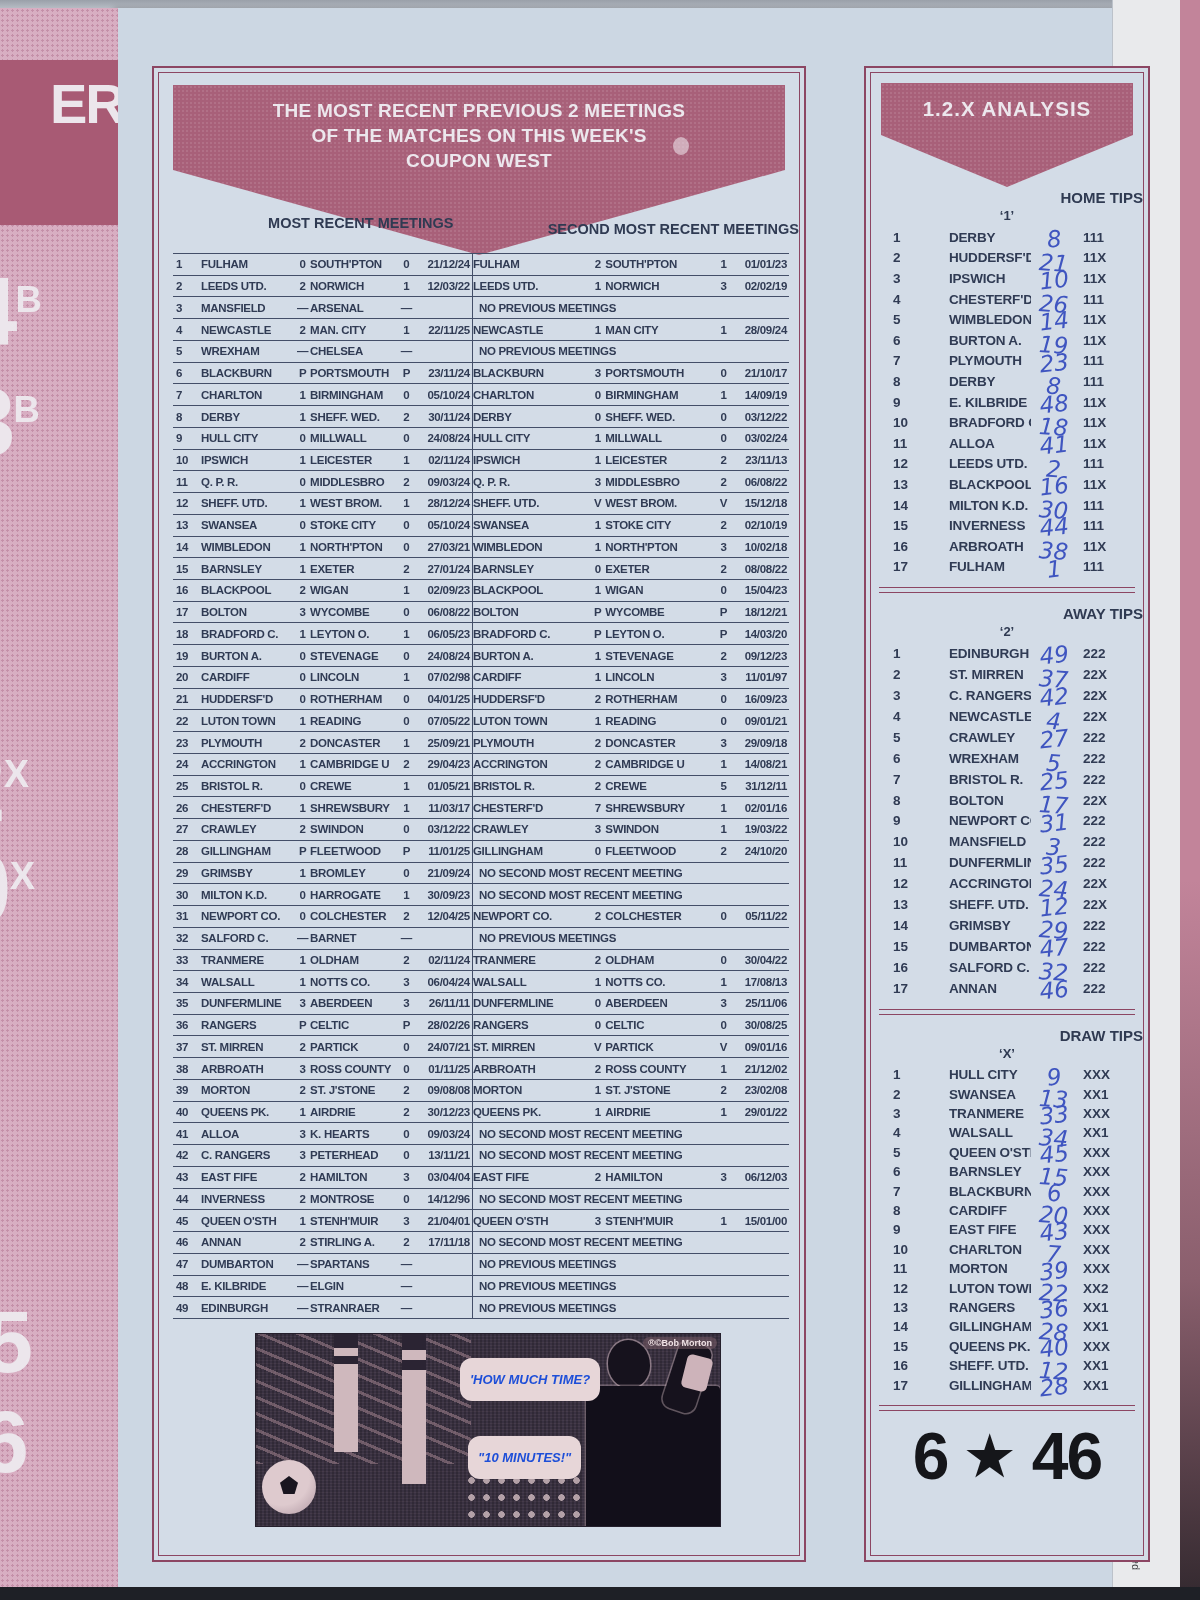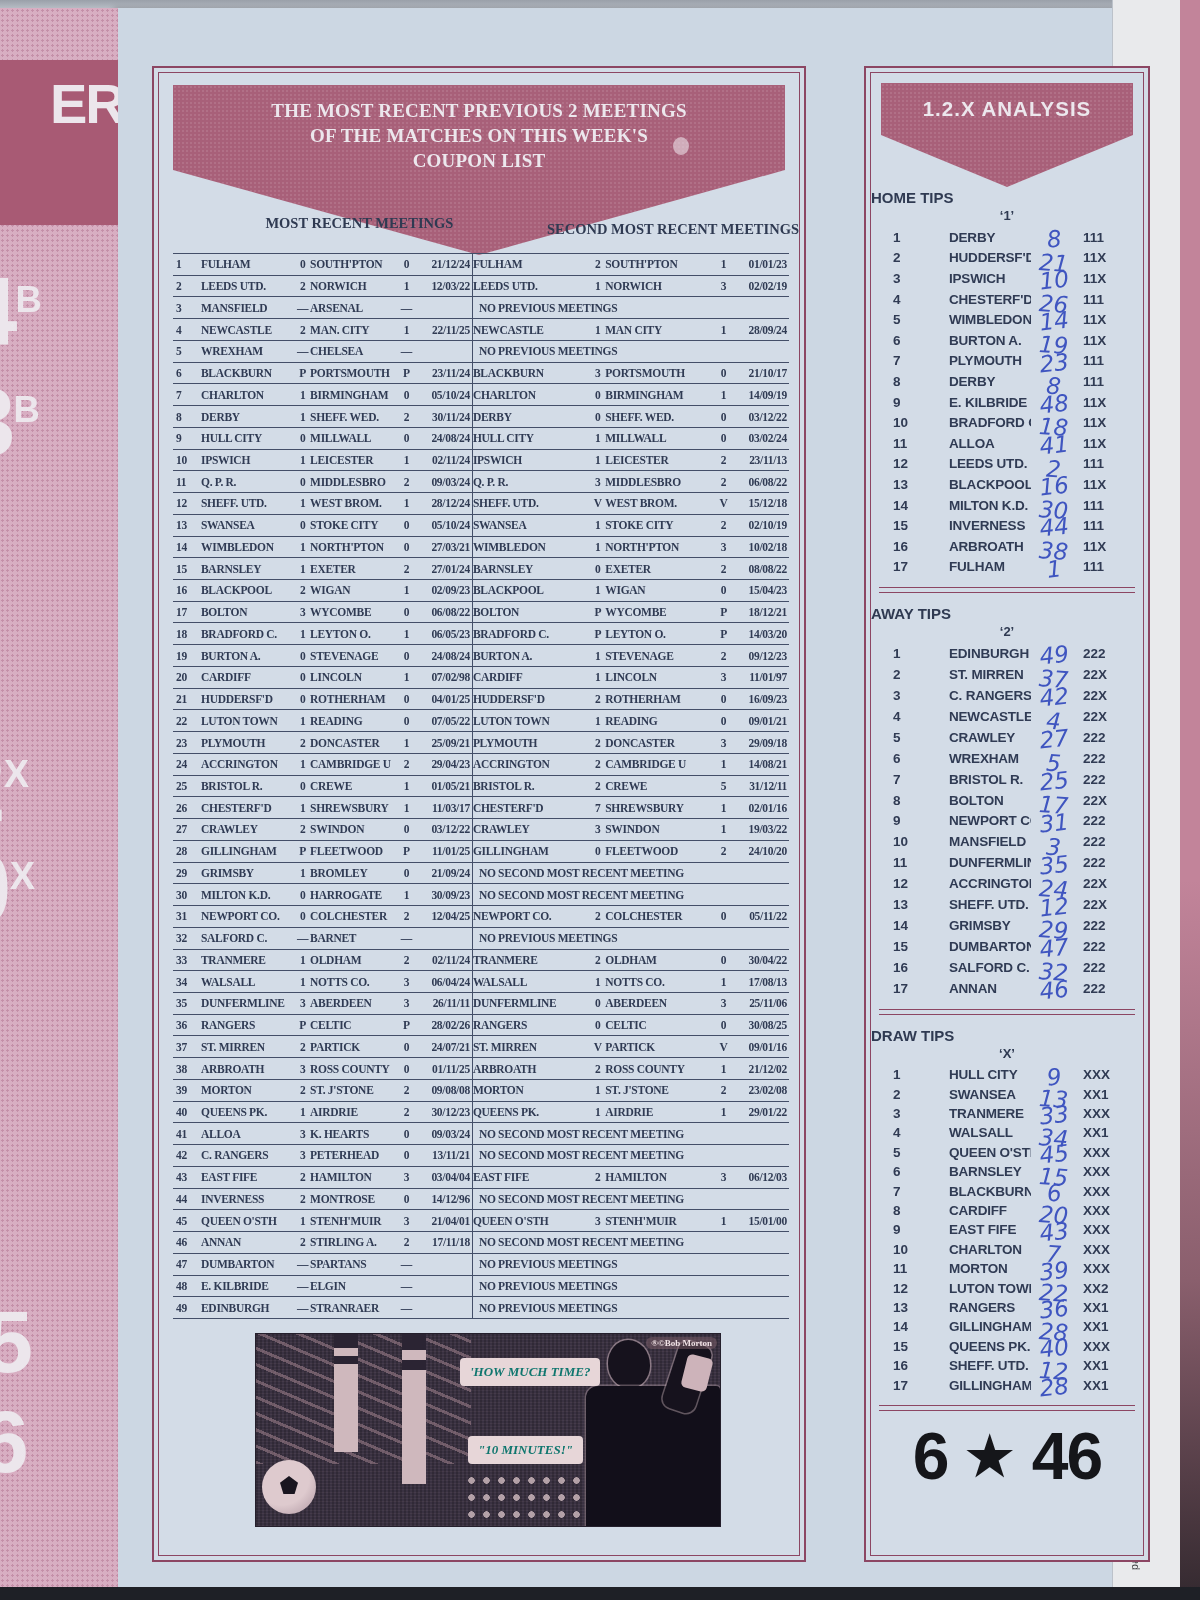--- a/index.html
+++ b/index.html
@@ -19,21 +19,21 @@
   .white-band{position:absolute;left:1112px;top:0;width:68px;height:1600px;background:#e9eaec;
               border-left:1px solid #bcc2ca;}
   .pink-sliver{position:absolute;left:1180px;top:0;width:20px;height:1600px;
                background:linear-gradient(180deg,#c2849a 0,#c2849a 55%,#8a5f6d 80%,#33292f 100%);}
   .bottom-strip{position:absolute;left:0;bottom:0;width:100%;height:13px;background:#1e2026;}
   .margin-note{position:absolute;left:1128px;top:1190px;height:380px;writing-mode:vertical-rl;
                transform:rotate(180deg);font-size:10.5px;color:#3c3c40;letter-spacing:.4px;}
   
   .panel{position:absolute;background:#d3dce7;border:2.5px solid #8c4663;}
   .panel-inner{position:absolute;inset:4px;border:1.5px solid #8c4663;}
-  #meetings-panel{left:152px;top:66px;width:650px;height:1492px;font-family:Liberation Serif, serif;}
+  #meetings-panel{left:152px;top:66px;width:650px;height:1492px;}
   #analysis-panel{left:864px;top:66px;width:282px;height:1492px;}
   
   .banner-wrap{position:relative;}
   .banner{background:#a86079;
           background-image:radial-gradient(rgba(255,255,255,.10) 1px,transparent 1px);
           background-size:4px 4px;
           clip-path:polygon(0 0,100% 0,100% 50%,50% 100%,0 50%);
           color:#ece7ed;text-align:center;font-weight:bold;}
   #m-banner{margin:12px 14px 0;height:168px;padding-top:2px;}
   #m-banner .bl{font-size:19px;line-height:23px;letter-spacing:.2px;padding-top:2px;}
@@ -76,31 +76,31 @@
          background-image:radial-gradient(circle,#dcc6ca 0 3px,transparent 3.5px);
          background-size:15px 17px;}
   .keeper-head{position:absolute;left:352px;top:6px;width:42px;height:48px;border-radius:48% 52% 46% 50%;
          background:#16121d;box-shadow:0 0 0 1.5px rgba(216,190,198,.5);}
   .keeper-body{position:absolute;left:330px;top:52px;width:134px;height:140px;
          background:#120f1a;border-radius:12px 4px 0 0;box-shadow:0 0 0 1.5px rgba(216,190,198,.35);}
   .keeper-arm{position:absolute;left:414px;top:8px;width:34px;height:70px;transform:rotate(18deg);
          background:#16121d;border-radius:10px;box-shadow:0 0 0 1.5px rgba(216,190,198,.4);}
   .patch{position:absolute;left:428px;top:22px;width:26px;height:34px;transform:rotate(14deg);
          background:#cdb3ba;border-radius:5px;}
-  .bubble{position:absolute;background:#e7d6d8;border-radius:4px;padding:6px 10px;
-          font-style:italic;font-weight:bold;font-size:13px;color:#0f766e;white-space:nowrap;}
+  .bubble{position:absolute;background:#e7d6d8;border-radius:12px;padding:14px 10px;
+          font-style:italic;font-weight:bold;font-size:13px;color:#1d4ed8;white-space:nowrap;}
   #bubble1{left:204px;top:24px;}
   #bubble2{left:212px;top:102px;}
   .credit{position:absolute;right:3px;top:3px;font-weight:bold;font-size:9px;color:#f0e2e5;
           background:rgba(125,95,105,.5);padding:1px 5px;border-radius:6px;}
   
   #a-banner{margin:10px 10px 0;height:104px;}
   #a-banner .al{font-size:20.5px;letter-spacing:1px;padding-top:14px;}
   .tsec{margin-top:2px;}
-  .sec-head{text-align:left;font-weight:bold;font-size:15px;color:#2f3a52;}
+  .sec-head{text-align:right;font-weight:bold;font-size:15px;color:#2f3a52;}
   .sec-sub{text-align:center;font-weight:bold;font-size:13px;color:#2f3a52;margin:2px 0 4px;}
   .tips-rows{display:flex;flex-direction:column;padding:0 10px 0 12px;}
   .trow{flex:1;display:flex;align-items:center;font-weight:bold;font-size:13.5px;
         color:#303b54;white-space:nowrap;}
   .t-n{width:34px;padding-left:10px;}
   .t-team{flex:1;padding-left:22px;overflow:hidden;letter-spacing:-.2px;}
   .t-hand{width:46px;text-align:center;font-family:"DejaVu Sans",sans-serif;font-style:italic;
           font-weight:400;font-size:23px;line-height:.8;color:#3f55c0;
           transform:rotate(-6deg) translateY(2px);overflow:visible;}
   .trow:nth-child(even) .t-hand{transform:rotate(4deg) translateY(5px);}
@@ -132,21 +132,21 @@
 <div class="pink-sliver"></div>
 <div class="bottom-strip"></div>
 <div class="margin-note">paper.  Also, watch Trio games or nos that</div>
 
 <div class="panel" id="meetings-panel">
   <div class="panel-inner">
     <div class="banner-wrap">
       <div class="banner" id="m-banner">
         <div class="bl">THE MOST RECENT PREVIOUS 2 MEETINGS</div>
         <div class="bl">OF THE MATCHES ON THIS WEEK'S</div>
-        <div class="bl">COUPON LIST</div>
+        <div class="bl">COUPON WEST</div>
         <div class="crest"></div>
       </div>
       <div class="colhead" id="col1-head">MOST RECENT MEETINGS</div>
       <div class="colhead" id="col2-head">SECOND MOST RECENT MEETINGS</div>
     </div>
 
     <div class="mtables">
       <div class="mtbl" id="tbl-recent">
           <div class="mrow">
             <span class="c-n">1</span>

